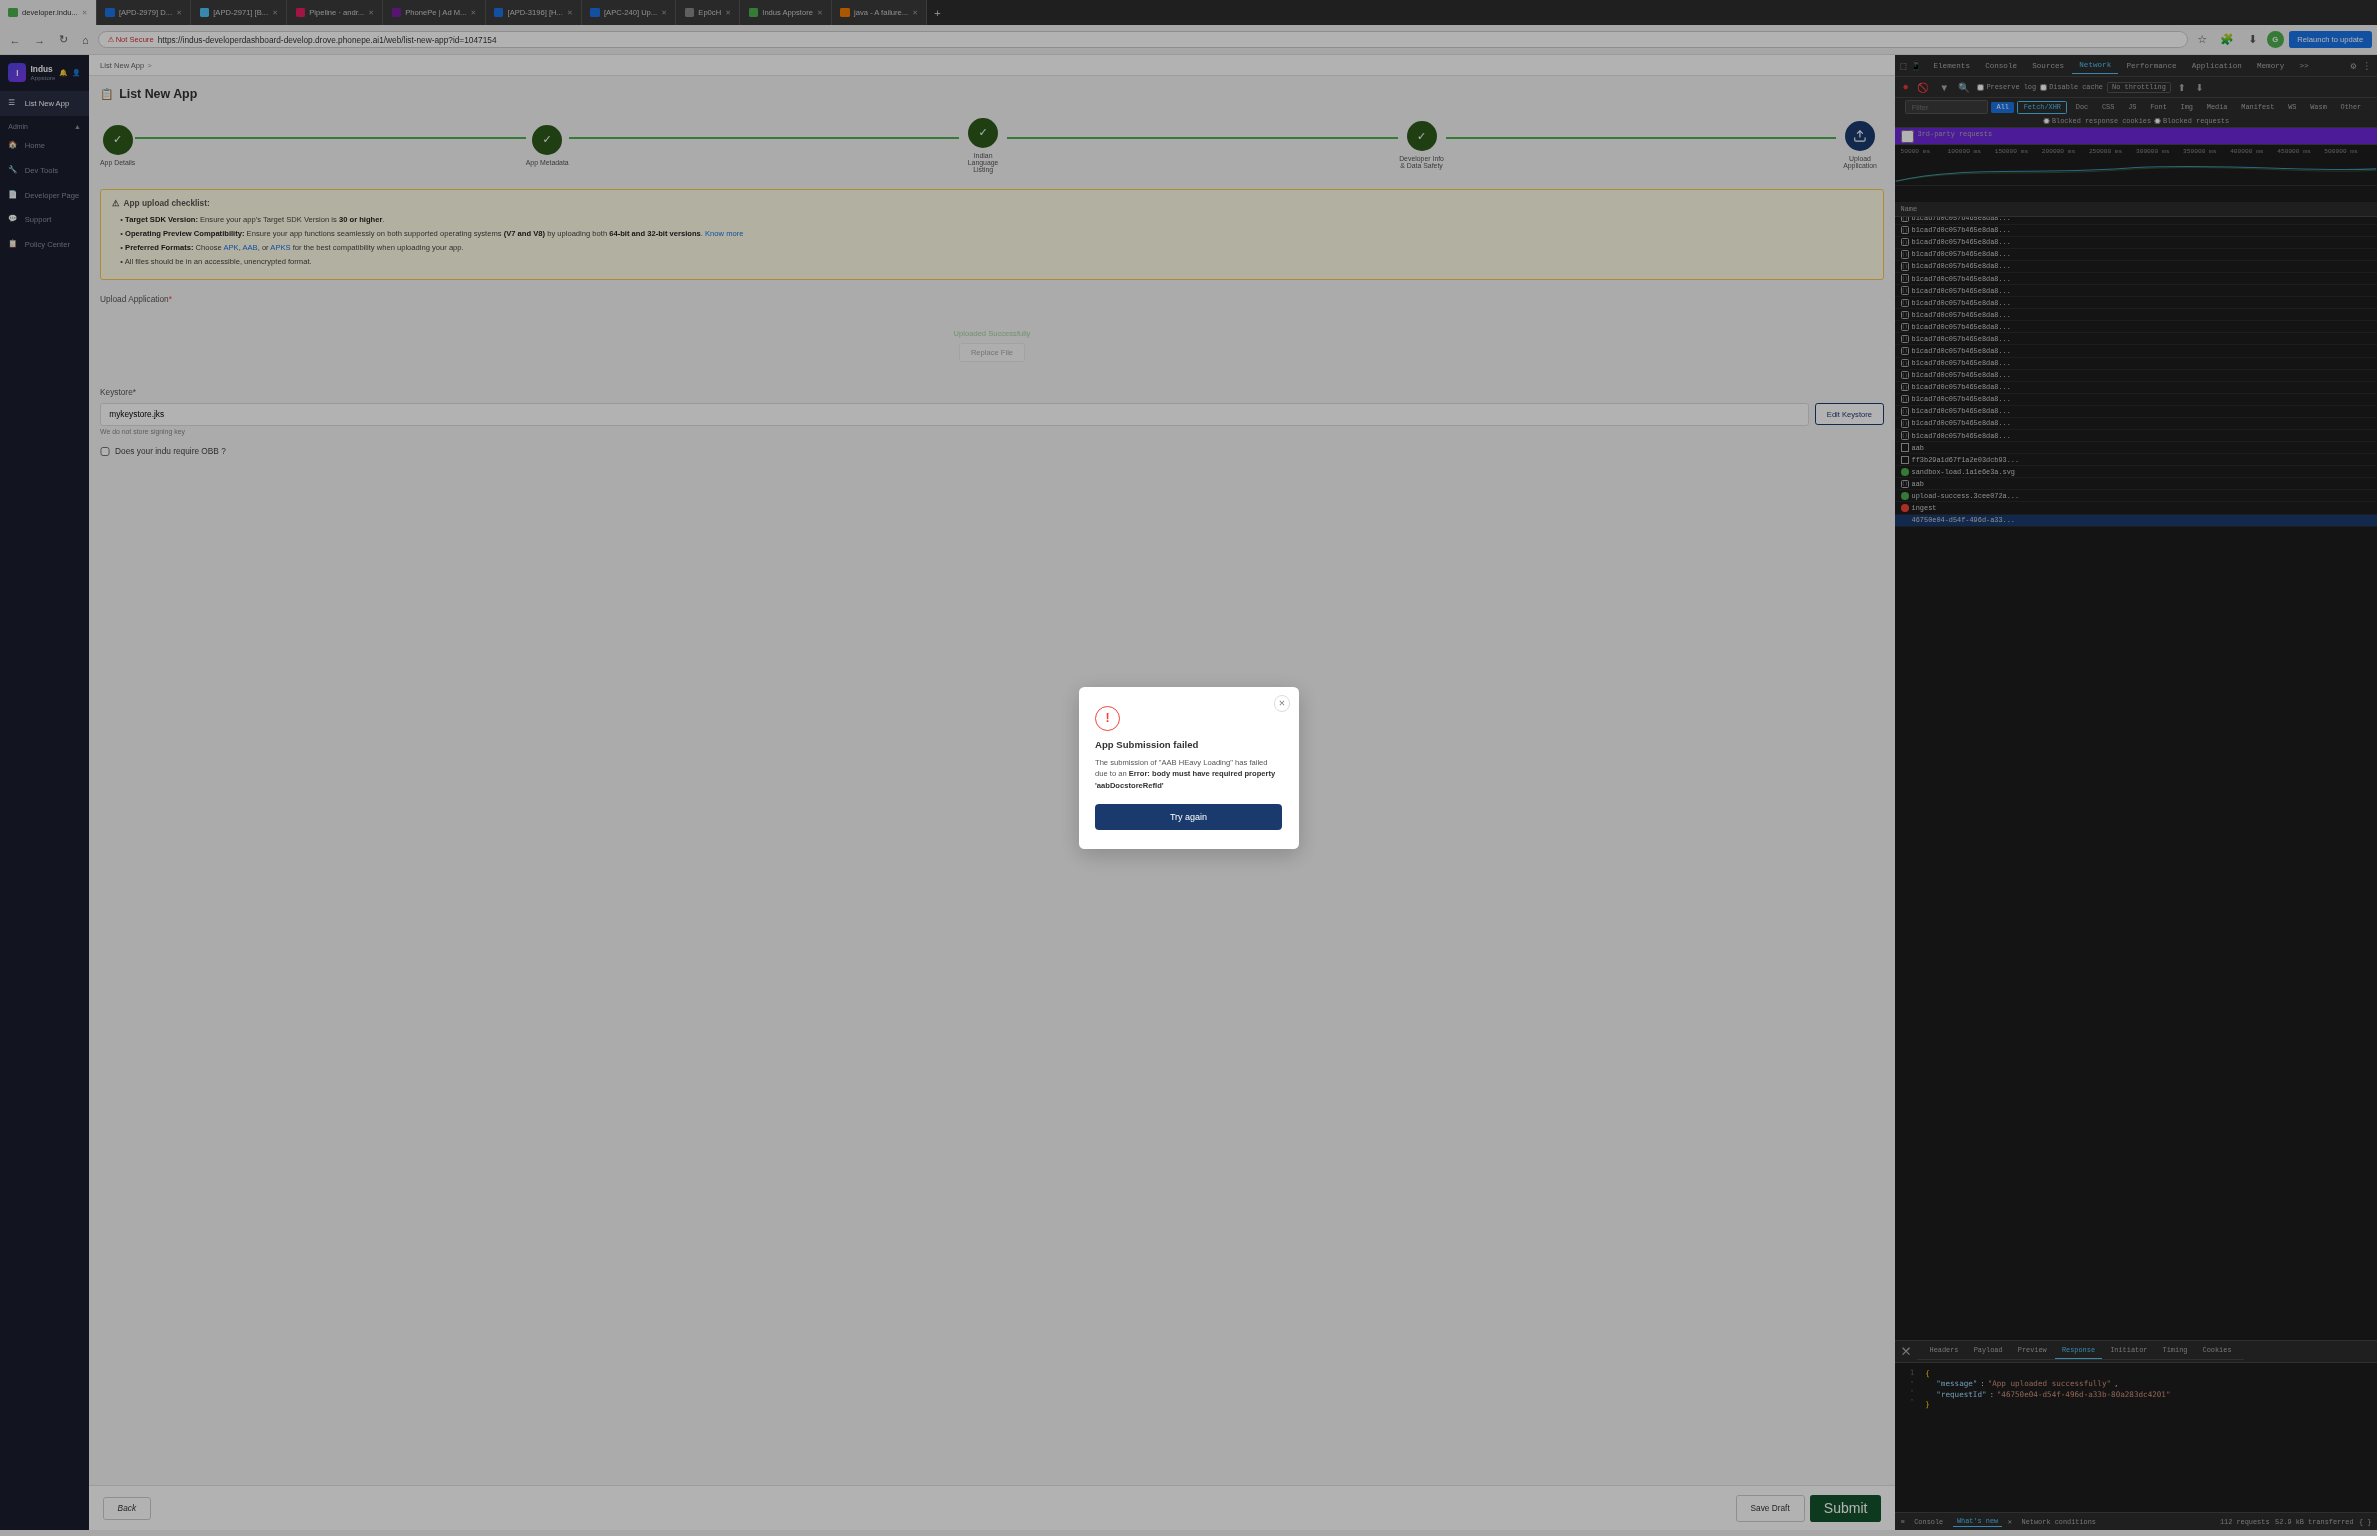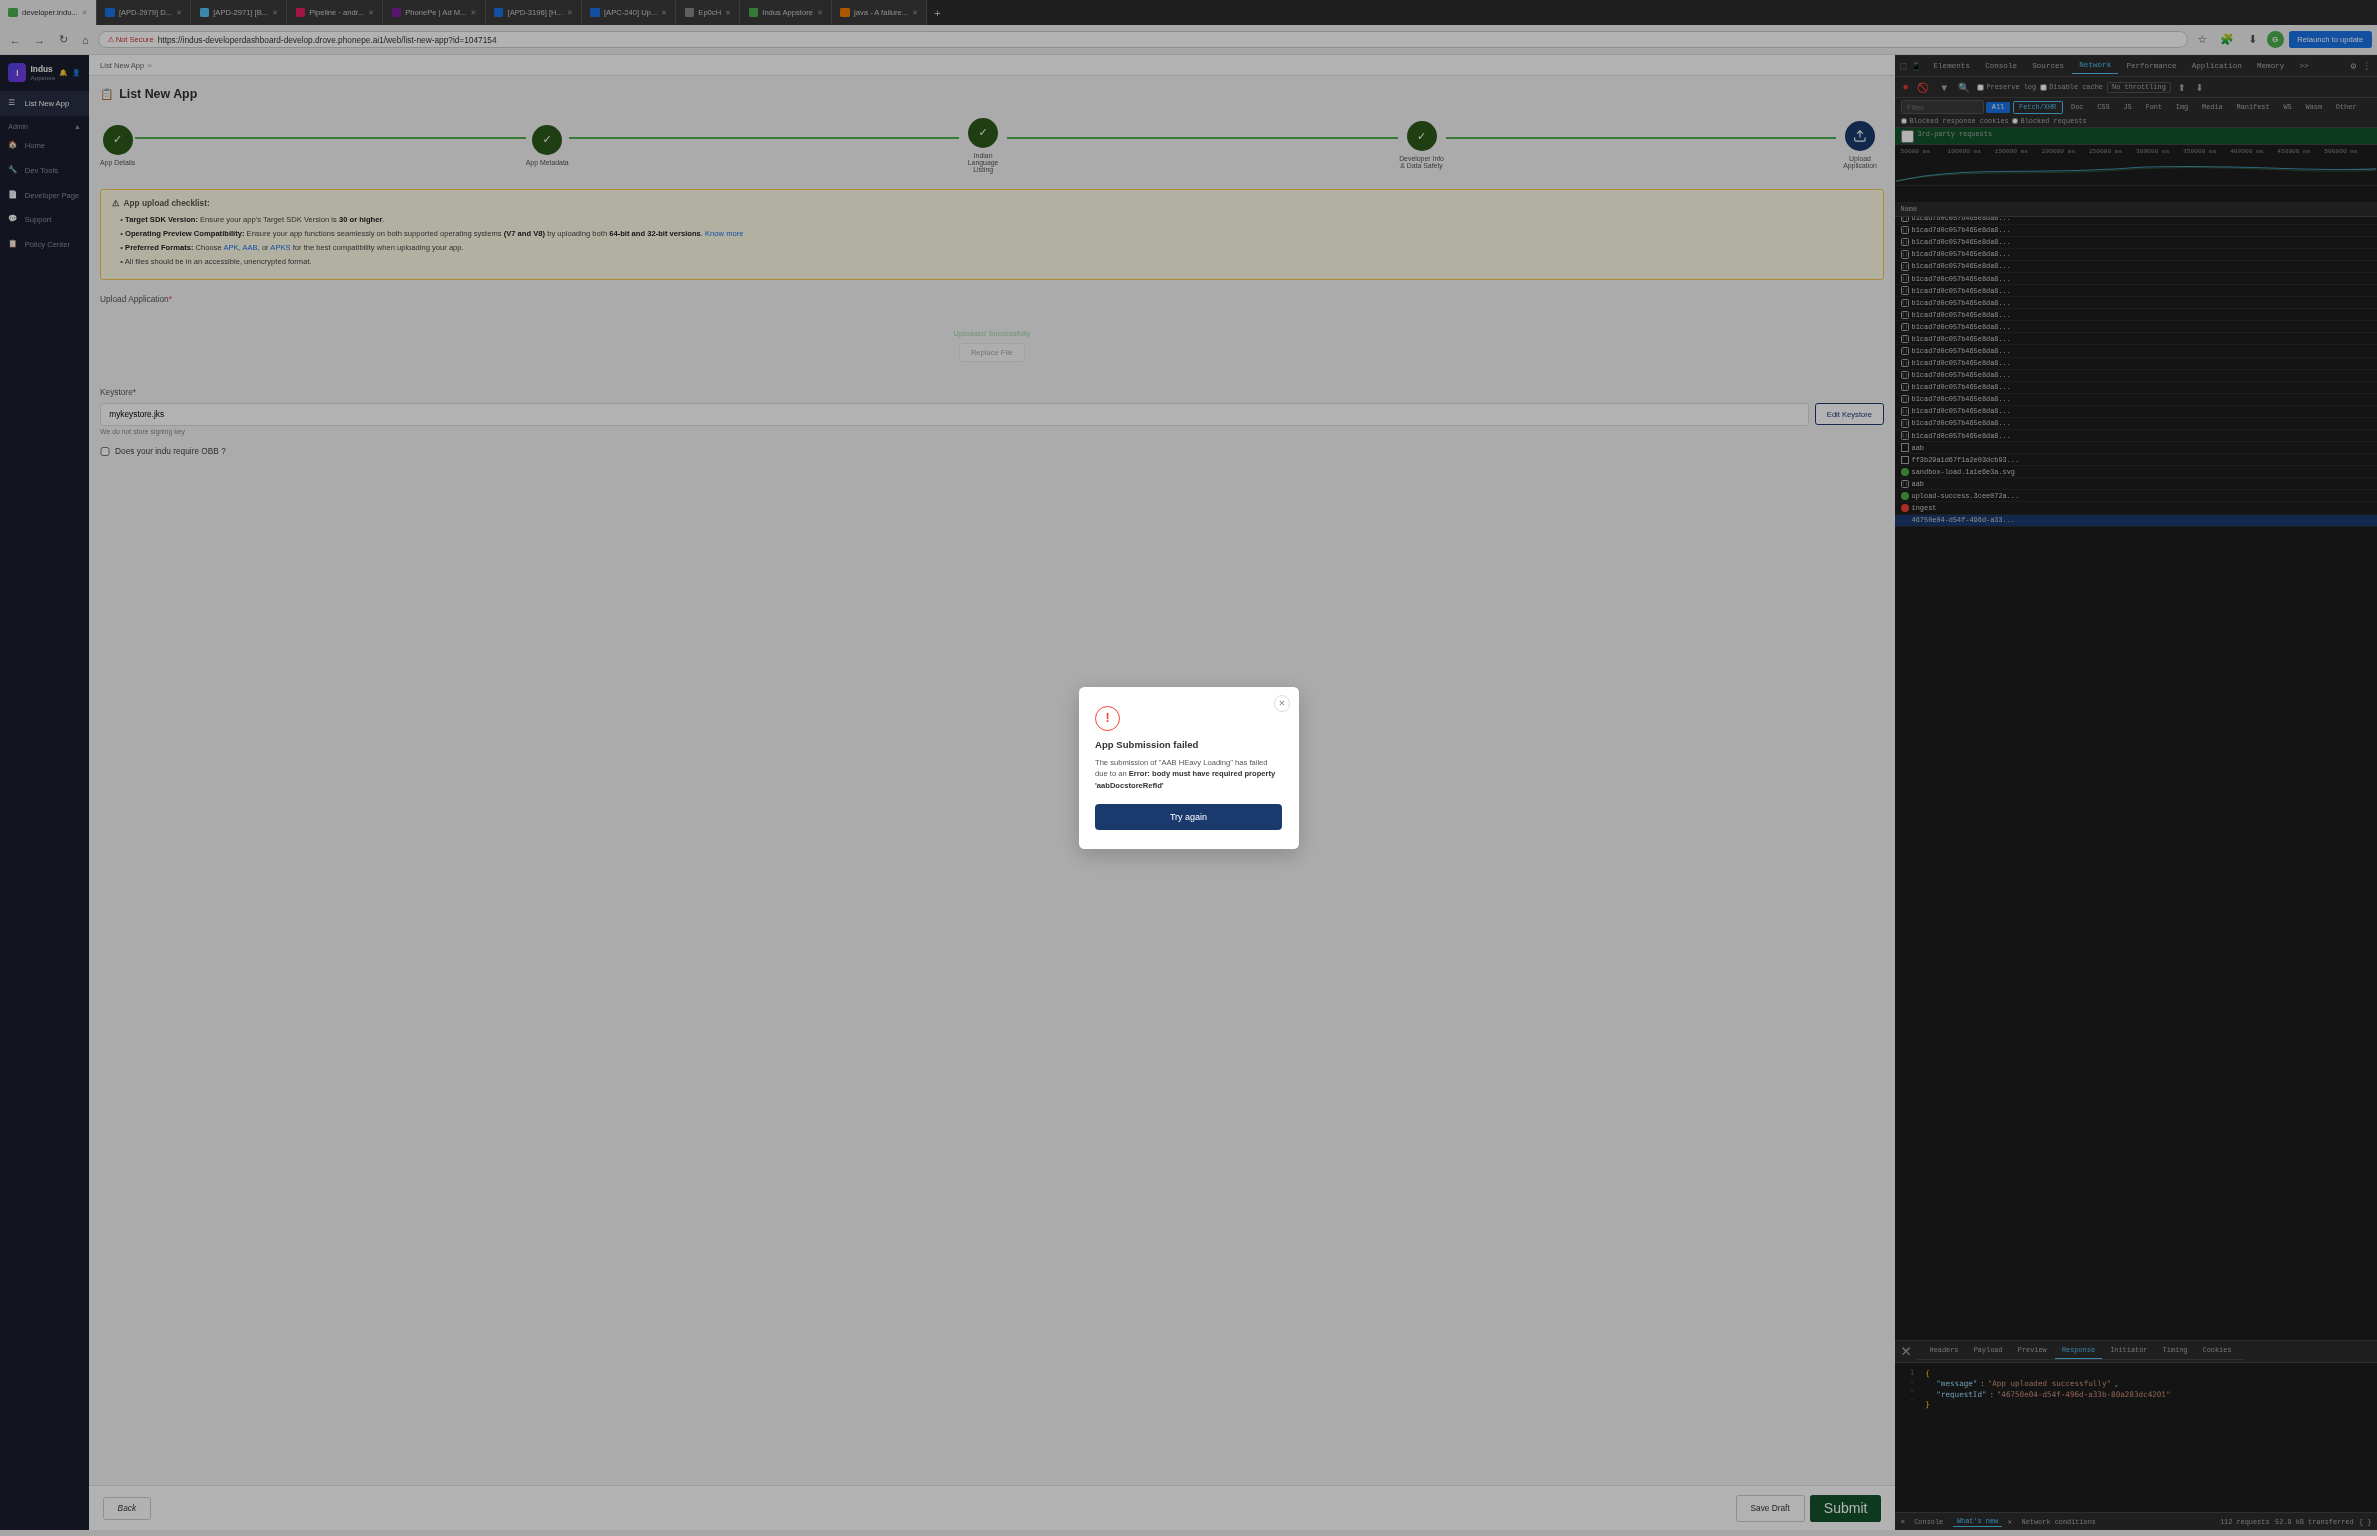--- a/index.html
+++ b/index.html
@@ -92,21 +92,21 @@
     
     .devtools { width: 482px; background: #1e1e1e; color: #ccc; display: flex; flex-direction: column; flex-shrink: 0; font-family: 'Courier New', monospace; font-size: 7.6px; }
     .devtools-tabs { background: #2d2d2d; display: flex; align-items: center; padding: 0 5.5px; gap: 1.4px; border-bottom: 0.7px solid #444; height: 22px; overflow: hidden; }
     .devtools-tab { padding: 4.1px 6.9px; font-size: 7.6px; color: #aaa; cursor: pointer; white-space: nowrap; }
     .devtools-tab.active { color: #4fc3f7; border-bottom: 1.4px solid #4fc3f7; }
     .devtools-toolbar { background: #2d2d2d; display: flex; align-items: center; padding: 2.8px 5.5px; gap: 4.1px; border-bottom: 0.7px solid #444; flex-wrap: wrap; }
     .devtools-btn { background: none; border: none; color: #aaa; cursor: pointer; font-size: 9.6px; padding: 1.4px 2.8px; }
     .devtools-filter { background: #3c3c3c; border: 0.7px solid #555; color: #ccc; padding: 1.4px 5.5px; border-radius: 1.4px; font-size: 7.6px; width: 83px; }
     .devtools-checkbox { display: flex; align-items: center; gap: 2.1px; font-size: 6.9px; color: #aaa; }
     .devtools-checkbox input { width: 6.9px; height: 6.9px; }
-    .filter-bar { background: #2d2d2d; display: flex; align-items: center; padding: 2.1px 5.5px; gap: 2.8px; border-bottom: 0.7px solid #444; flex-wrap: wrap; }
+    .filter-bar { background: #2d2d2d; display: flex; align-items: center; padding: 2.1px 5.5px; gap: 2.8px; border-bottom: 0.7px solid #444; flex-wrap: wrap; justify-content: center; }
     .filter-tag { padding: 1.4px 5.5px; border-radius: 1.4px; font-size: 6.9px; cursor: pointer; color: #aaa; background: transparent; border: none; }
     .filter-tag.active { background: #1a73e8; color: white; }
     .filter-tag.blue { color: #4fc3f7; border: 0.7px solid #4fc3f7; font-family: Liberation Mono, monospace; }
     .network-timeline { background: #1e1e1e; height: 41px; border-bottom: 0.7px solid #333; position: relative; overflow: hidden; }
     .timeline-labels { display: flex; padding: 2.8px 5.5px; }
     .timeline-label { font-size: 6.2px; color: #888; flex: 1; }
     .network-header { display: flex; background: #2d2d2d; padding: 2.8px 5.5px; border-bottom: 0.7px solid #444; position: sticky; top: 16px; }
     .network-col { font-size: 6.9px; color: #aaa; }
     .network-col-name { flex: 1; }
     .network-row { display: flex; align-items: center; padding: 1.4px 5.5px; border-bottom: 0.7px solid #2a2a2a; cursor: pointer; }
@@ -403,21 +403,21 @@
       <div class="devtools-checkbox">
         <input type="checkbox" style="">
         <span>Blocked response cookies</span>
       </div>
       <div class="devtools-checkbox">
         <input type="checkbox" style="">
         <span>Blocked requests</span>
       </div>
     </div>
 
-    <div style="background:#14532d;padding:1.4px 5.5px;border-bottom:0.7px solid #444;font-size:6.9px;color:#aaa;display:flex;gap:4.1px;">
+    <div style="background:#6d28d9;padding:1.4px 5.5px;border-bottom:0.7px solid #444;font-size:6.9px;color:#aaa;display:flex;gap:4.1px;">
       <input type="checkbox" style="">
       <span>3rd-party requests</span>
     </div>
 
     <div class="network-timeline">
       <div class="timeline-labels">
         <span class="timeline-label">50000 ms</span>
         <span class="timeline-label">100000 ms</span>
         <span class="timeline-label">150000 ms</span>
         <span class="timeline-label">200000 ms</span>

